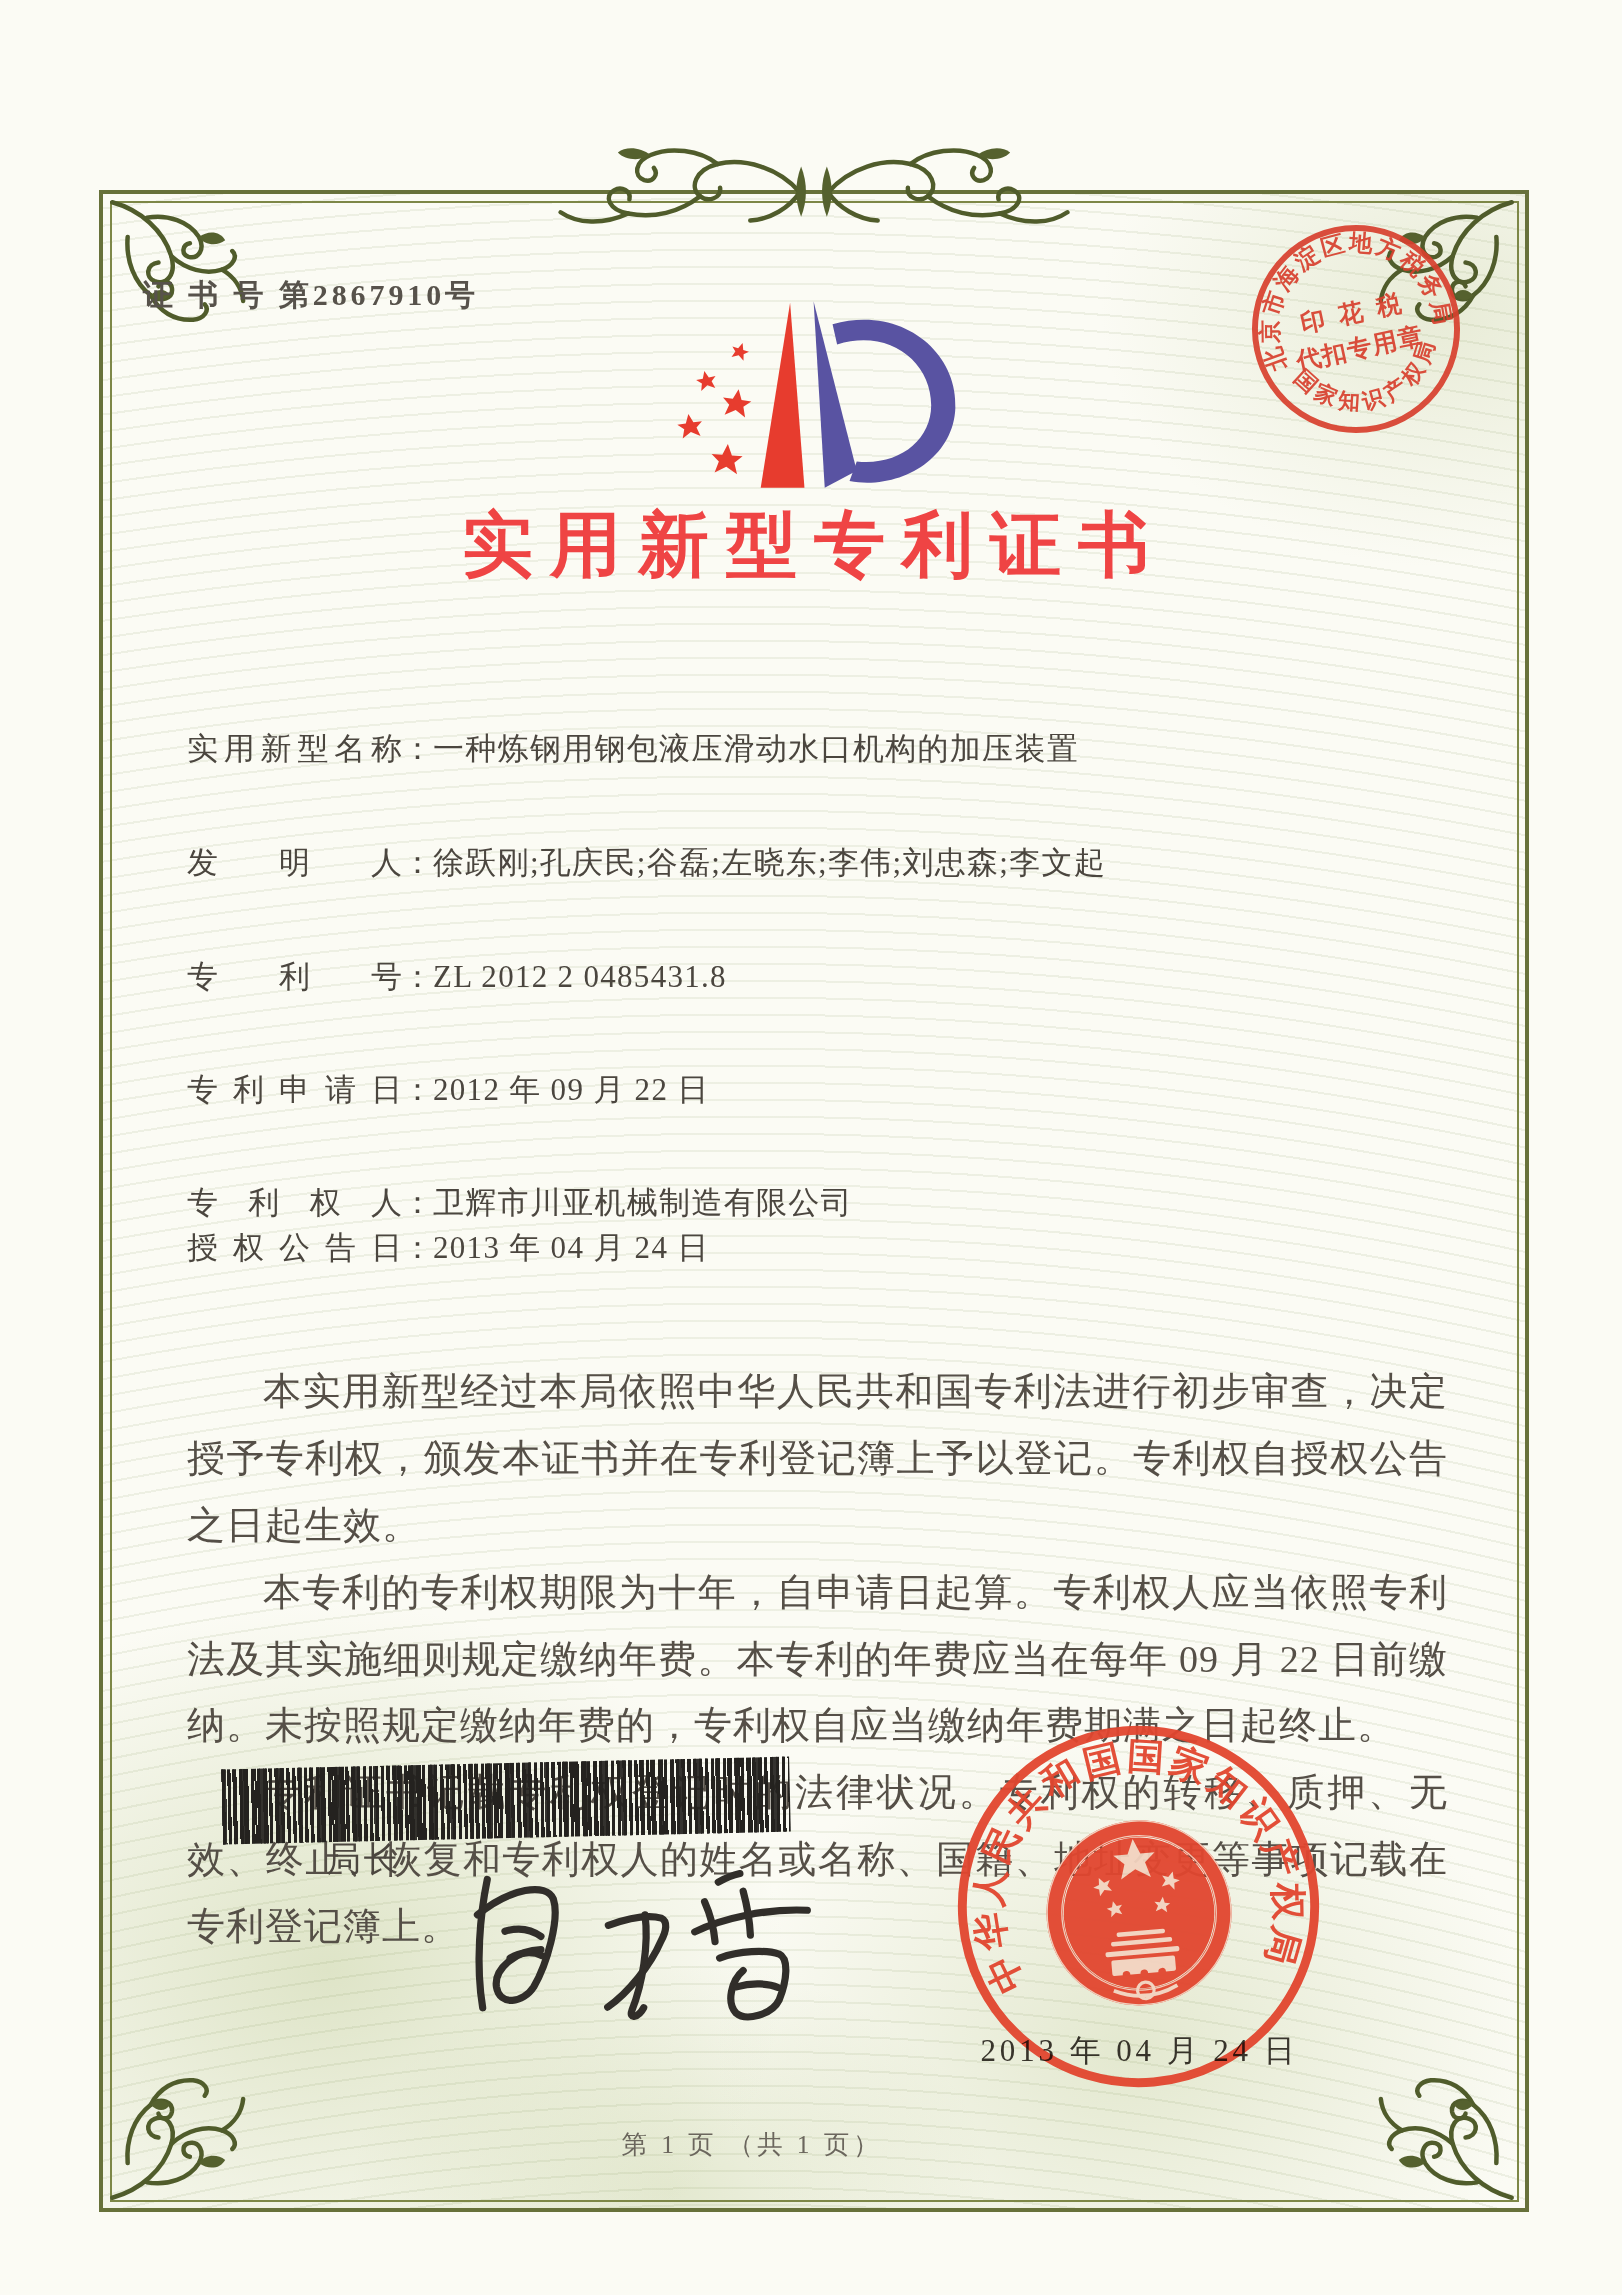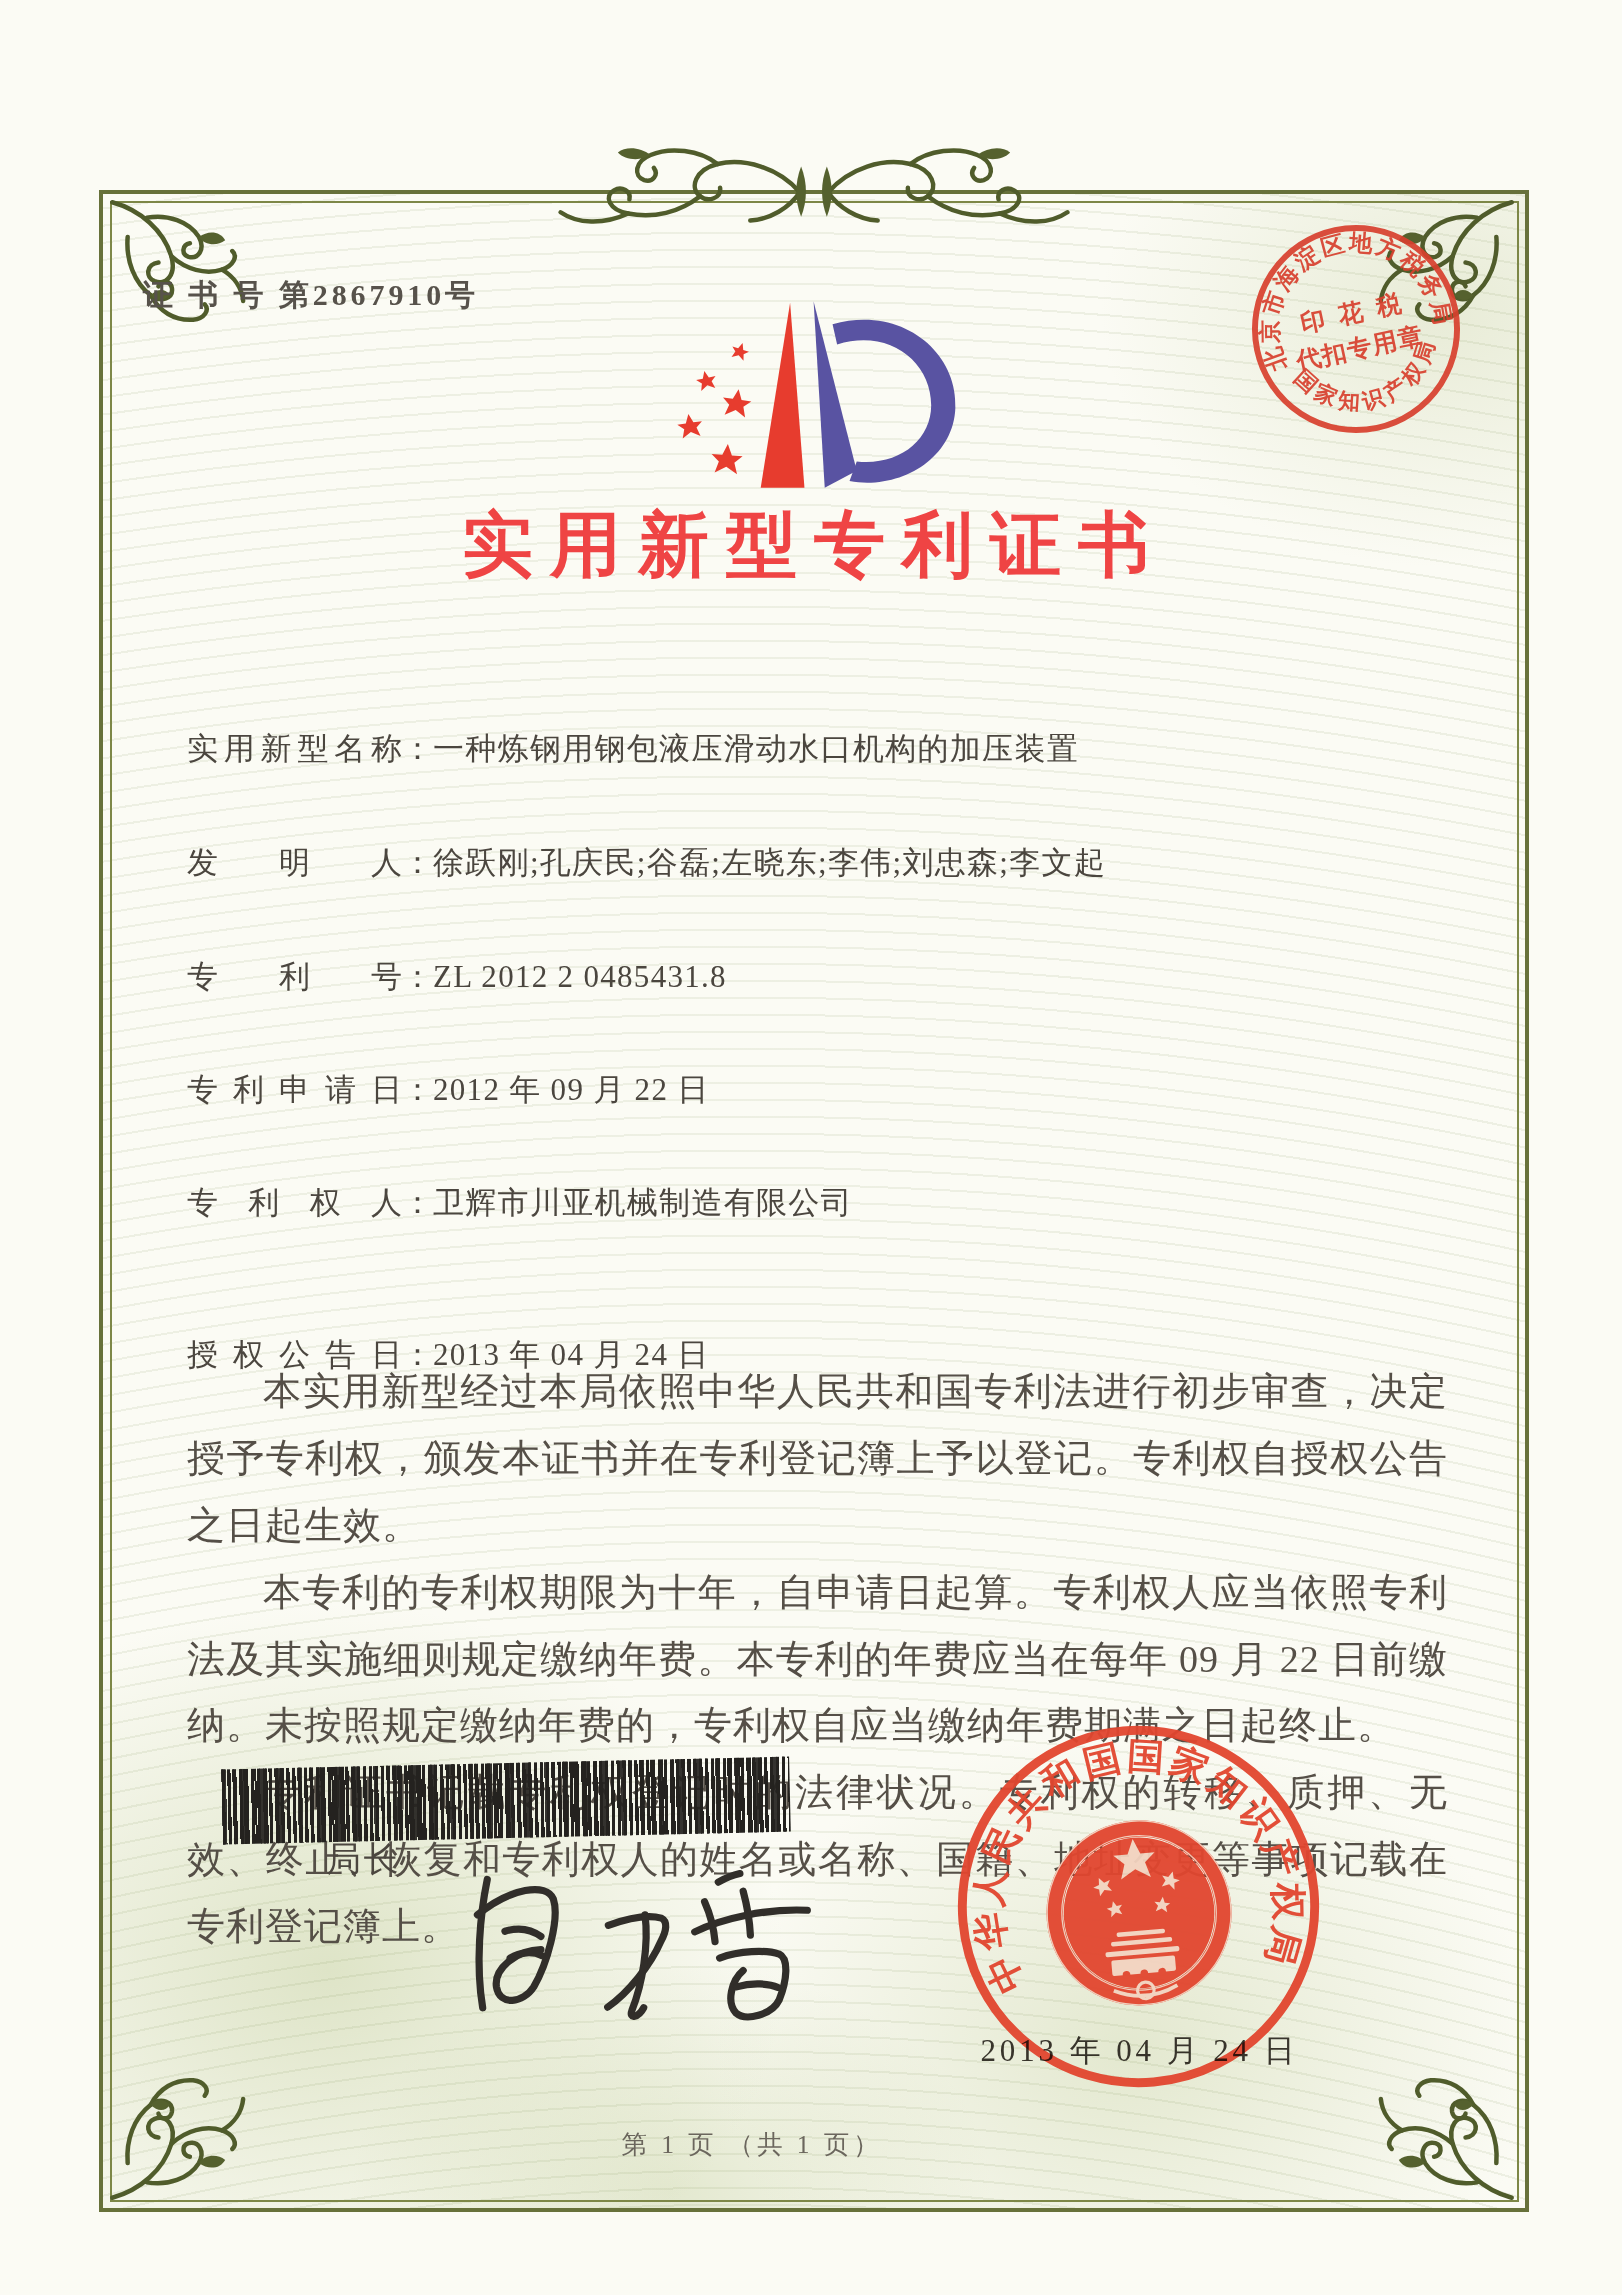--- a/index.html
+++ b/index.html
@@ -53,21 +53,21 @@
   .title{
     position:absolute;left:99px;top:498px;width:1430px;
     text-align:center;font-size:71px;font-weight:bold;color:#ef4444;
     letter-spacing:17px;
   }
   
   .field{position:absolute;left:187px;font-size:31px;color:#4b463f;white-space:nowrap;margin-top:6px;}
   .field .lbl{display:inline-block;width:215px;text-align:justify;text-align-last:justify;vertical-align:top;}
   .field .val{letter-spacing:1.3px;}
   .f0{top:722px;} .f1{top:836px;} .f2{top:950px;}
-  .f3{top:1063px;} .f4{top:1176px;} .f5{top:1328px;}
+  .f3{top:1063px;} .f4{top:1176px;} .f5{top:1221px;}
   
   .body-text{
     position:absolute;left:187px;top:1358px;width:1261px;
     font-size:38px;line-height:1.76;color:#554f47;
     text-align:justify;letter-spacing:1px;
   }
   .body-text p{margin:0;text-indent:2em;}
   
   .barcode{
     position:absolute;left:222px;top:1763px;width:568px;height:75px;

